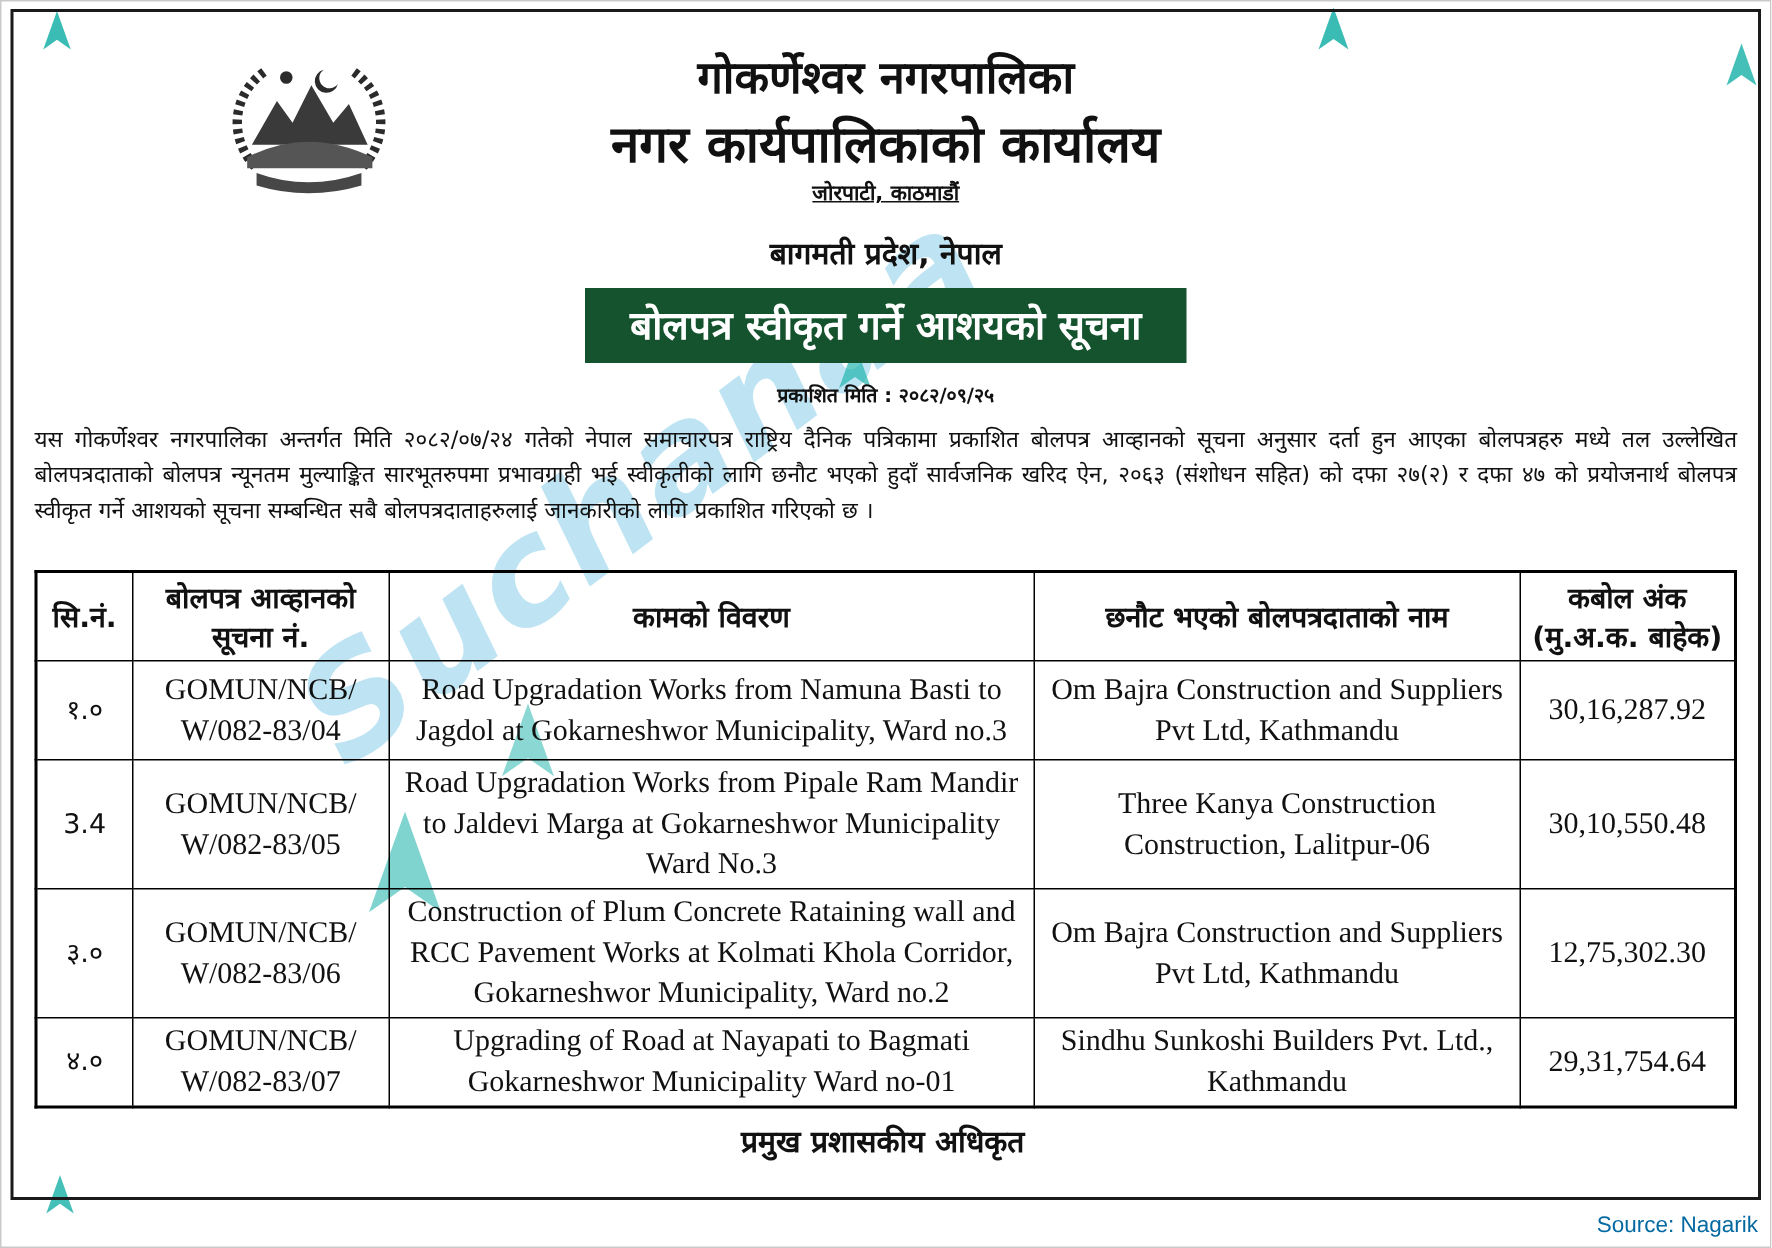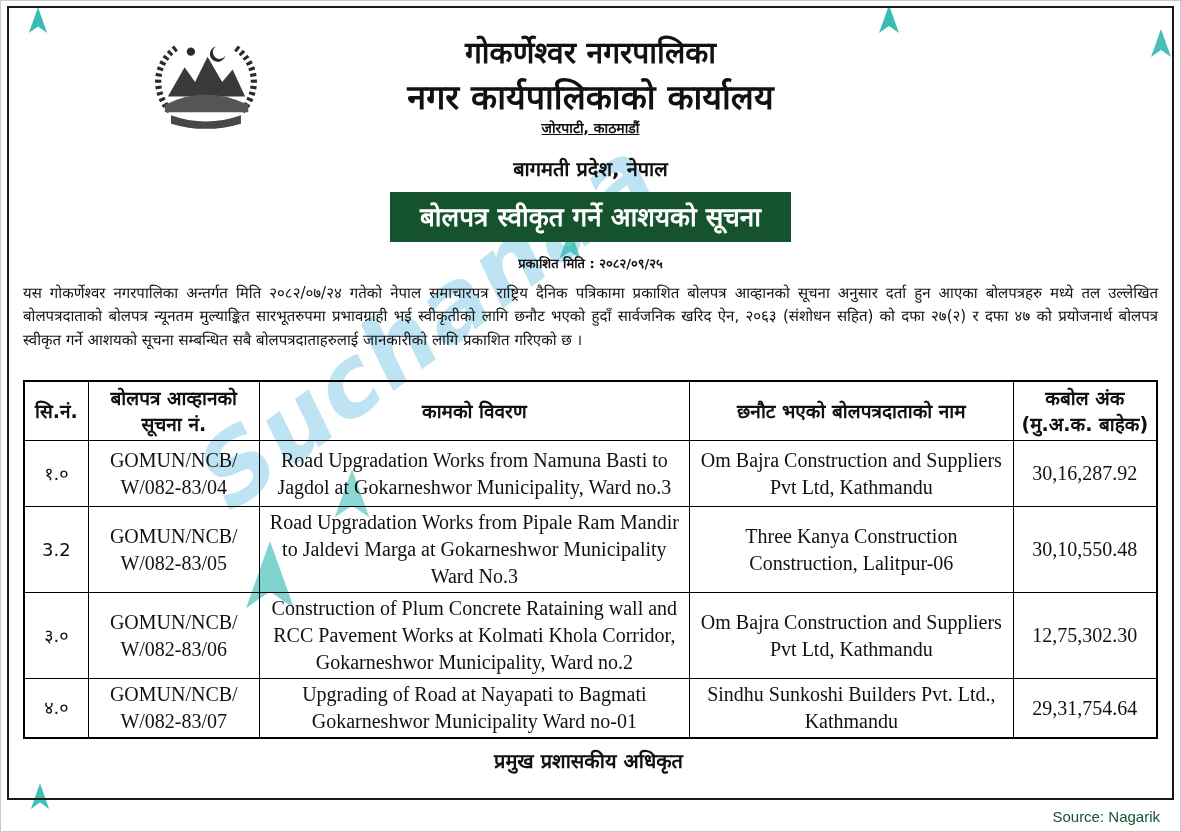--- a/index.html
+++ b/index.html
@@ -78,22 +78,22 @@
   .notice-table td.np { font-family:"DejaVu Sans", sans-serif; font-size:18px; }
   .pre { white-space:pre-line; }
   tr.r0 td { height:66px; }
   tr.r1 td { height:84px; }
   tr.r2 td { height:84px; }
   tr.r3 td { height:58px; }
 
   .signature { text-align:center; font-size:20px; font-weight:bold; margin-top:8px; padding-right:4px; }
 
   .source-credit {
-    position:absolute; right:20px; bottom:6px; z-index:3;
-    font-size:15px; color:#14532d;
+    position:absolute; right:8px; bottom:6px; z-index:3;
+    font-size:15px; color:#0369a1;
     font-family:"Liberation Sans", sans-serif;
   }
 </style>
 </head>
 <body>
 
 <div class="page">
 
   <div class="wm-layer">
     <div class="wm-text">Suchanaa</div>
@@ -171,21 +171,21 @@
       <tbody>
         <tr class="r0">
           <td class="np">१.०</td>
           <td class="pre">GOMUN/NCB/
 W/082-83/04</td>
           <td>Road Upgradation Works from Namuna Basti to Jagdol at Gokarneshwor Municipality, Ward  no.3</td>
           <td>Om Bajra Construction and Suppliers Pvt Ltd, Kathmandu</td>
           <td>30,16,287.92</td>
         </tr>
         <tr class="r1">
-          <td class="np">3.2</td>
+          <td class="np">3.4</td>
           <td class="pre">GOMUN/NCB/
 W/082-83/05</td>
           <td>Road Upgradation Works from Pipale Ram Mandir to Jaldevi Marga at Gokarneshwor Municipality Ward No.3</td>
           <td>Three Kanya Construction Construction, Lalitpur-06</td>
           <td>30,10,550.48</td>
         </tr>
         <tr class="r2">
           <td class="np">३.०</td>
           <td class="pre">GOMUN/NCB/
 W/082-83/06</td>

